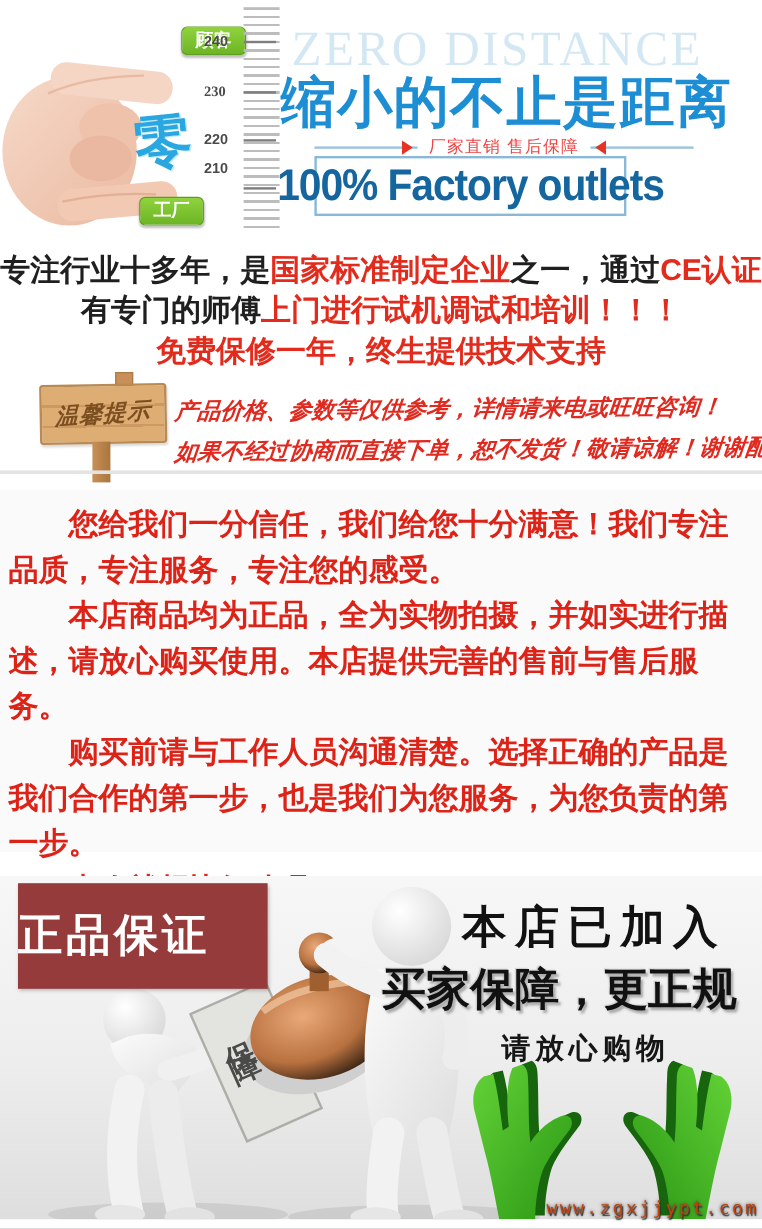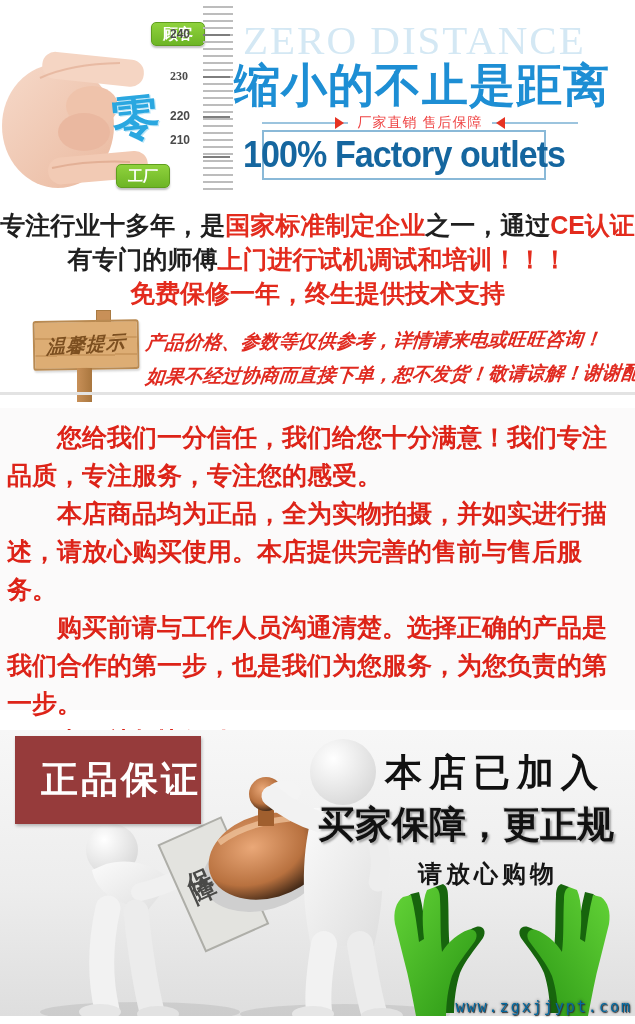--- a/index.html
+++ b/index.html
@@ -21,21 +21,21 @@
   .ruler-num { left:170px; width:30px; font-size:12px; font-weight:bold; color:#4a4a4a; }
   .title-en { left:243px; top:16px; width:382px; font-family:"Liberation Serif", serif; font-size:41px;
               color:#d4e8f4; letter-spacing:2px; white-space:nowrap; }
   .title-cn { left:234px; top:55px; width:392px; font-size:46px; font-weight:bold; color:#1d8ed4;
               letter-spacing:1px; white-space:nowrap; }
   .subtitle-row { left:262px; top:110px; width:316px; height:26px; display:flex; align-items:center; justify-content:center; }
   .subtitle-cn { color:#ef4444; font-weight:normal; font-size:14px; white-space:nowrap; letter-spacing:1px; }
   .arr-line { flex:1 1 auto; height:2px; background:#9cc4de; position:relative; }
   .arr-line.l::after { content:""; position:absolute; right:-2px; top:-5px; border:6px solid transparent; border-left:9px solid #e63323; }
   .arr-line.r::before { content:""; position:absolute; left:-2px; top:-5px; border:6px solid transparent; border-right:9px solid #e63323; }
-  .outlets-box { left:262px; top:130px; width:284px; height:50px; border:2px solid #8ab9d8; background:#fff;
+  .outlets-box { left:262px; top:130px; width:260px; height:50px; border:2px solid #8ab9d8; background:#fff;
                  display:flex; align-items:center; justify-content:center; }
   .outlets-label { font-size:37px; font-weight:bold; color:#15669f; letter-spacing:-1px; white-space:nowrap;
                    transform:scaleX(.92); }
 
   
   .claims { left:0; top:202px; width:635px; height:106px; text-align:center; }
   .claims .ln { font-size:25px; font-weight:bold; color:#1f1f1f; line-height:34px; white-space:nowrap; }
   .claims .red { color:#e32b1d; }
   .claims .ln1 { margin-top:6px; }
   .claims .ln2 { color:#e32b1d; }
@@ -57,34 +57,34 @@
   .tips-divider { left:0; top:84px; width:635px; height:3px; background:#e3e3e3; }
 
   
   .service { left:0; top:408px; width:635px; height:302px; background:#fbfafa; padding:10px 7px 0 7px; }
   .service p { font-size:25px; font-weight:bold; color:#dd2318; line-height:38px; text-indent:2em;
                font-family:"Liberation Sans", sans-serif; }
 
   
   .scene { left:0; top:730px; width:635px; height:286px;
            background:linear-gradient(180deg,#f7f7f7 0%,#ededed 55%,#dedede 100%); }
-  .badge { left:15px; top:6px; width:186px; height:88px; background:#963b3b;
-           display:flex; align-items:center; justify-content:flex-end; box-shadow:1px 2px 3px rgba(0,0,0,.25); }
+  .badge { left:15px; top:6px; width:208px; height:88px; background:#963b3b;
+           display:flex; align-items:center; justify-content:flex-start; box-shadow:1px 2px 3px rgba(0,0,0,.25); }
   .badge span { color:#ffffff; font-size:37px; font-weight:bold; letter-spacing:3px; white-space:nowrap; }
   .stamp-sign-label { left:188px; top:118px; width:34px; height:90px; writing-mode:vertical-rl;
                       font-size:25px; font-weight:bold; color:#4a4a48; letter-spacing:8px;
                       transform:rotate(-24deg); }
   .g-line1 { left:385px; top:18px; width:240px; font-size:37px; font-weight:bold; color:#111;
              letter-spacing:7px; white-space:nowrap; }
   .g-line2 { left:318px; top:70px; width:316px; font-size:37px; font-weight:bold; color:#111;
              white-space:nowrap; text-shadow:2px 2px 2px #aaa, -1px -1px 1px #ccc; }
   .g-line3 { left:418px; top:128px; width:200px; font-size:24px; font-weight:bold; color:#161616;
              letter-spacing:4px; white-space:nowrap; }
   .hands-svg { left:382px; top:152px; }
-  .watermark { right:3px; top:998px; font-family:"DejaVu Sans Mono", monospace; font-size:15px; color:#0369a1;
+  .watermark { right:3px; top:998px; font-family:"DejaVu Sans Mono", monospace; font-size:15px; color:#c2410c;
                letter-spacing:2px; text-shadow:0 0 3px #333,1px 1px 1px #333; white-space:nowrap; z-index:9;margin-left:45px; }
 </style>
 </head>
 <body>
 
 <div class="page">
 
   <div class="abs banner">
 
     <svg class="abs hand-svg" width="230" height="190" viewBox="0 0 230 190">

